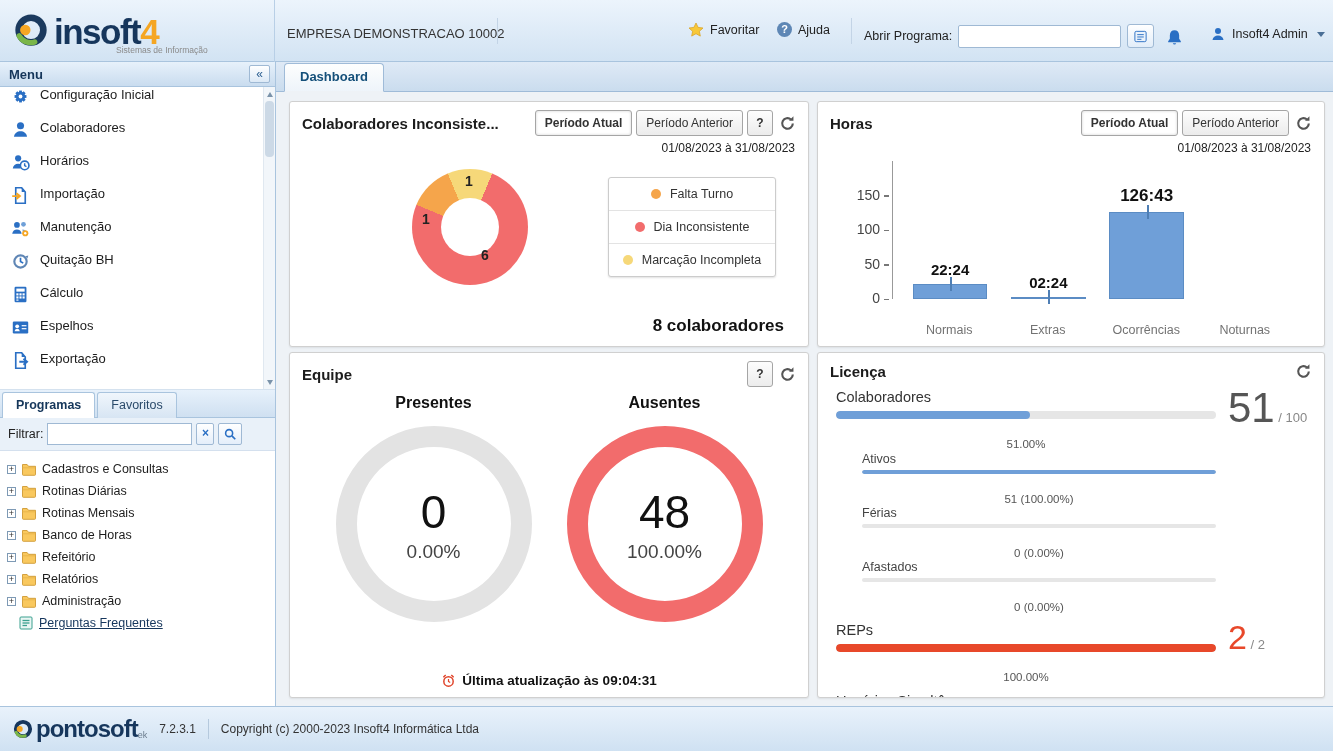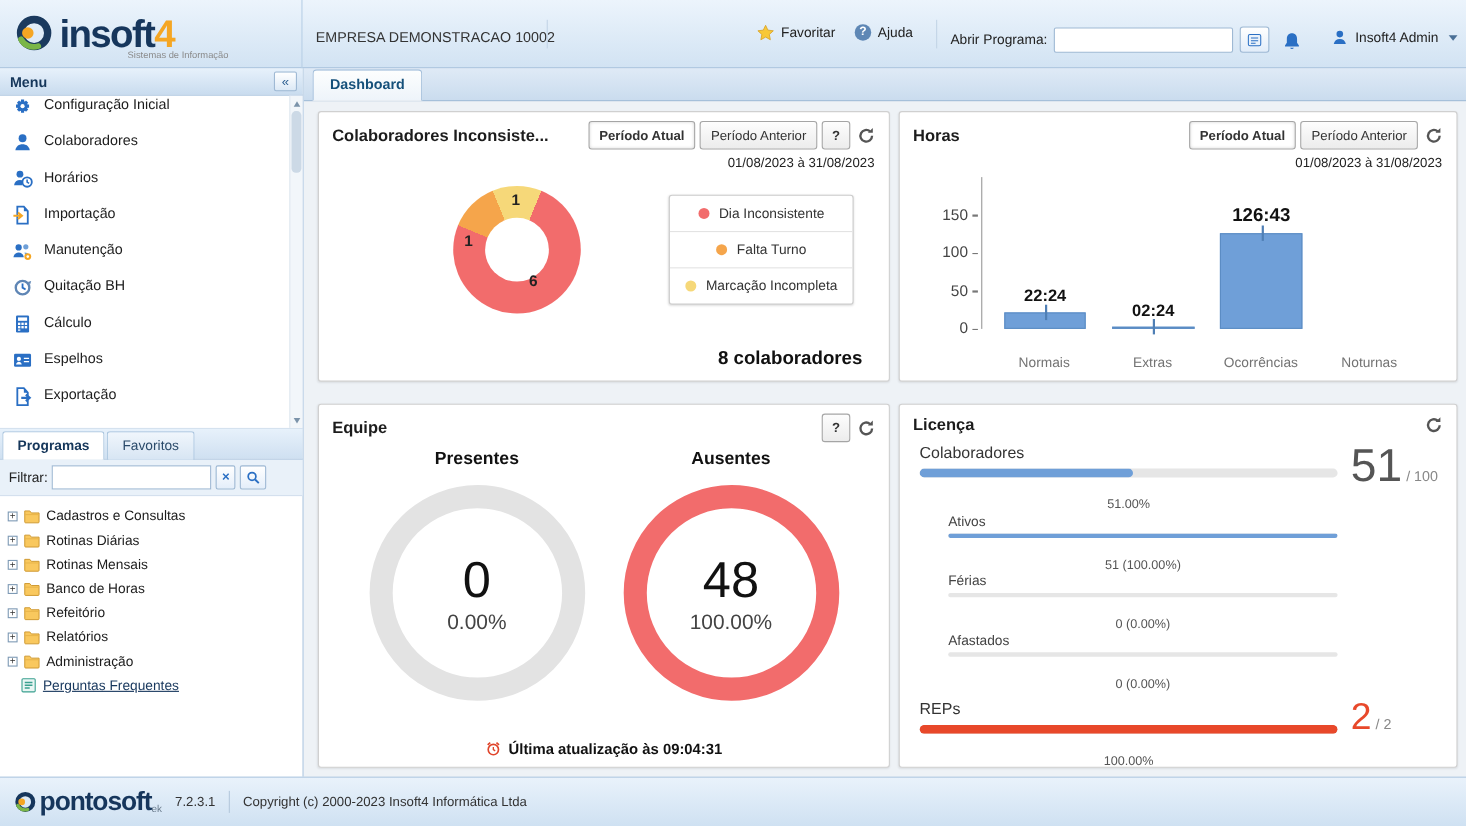--- a/index.html
+++ b/index.html
@@ -55,21 +55,21 @@
   .expander { width:9px; height:9px; border:1px solid #7e9ab5; background:#fff; font-size:9px; line-height:7px; text-align:center; color:#333; margin-left:3px; flex:none; }
   .tree-row svg { width:16px; height:16px; flex:none; }
   .tree-label { font-size:12.5px; color:#1c1c1c; }
   .tree-link { padding-left:14px; }
   .tree-link .tree-label { text-decoration:underline; color:#16365c; }
 
   
   .main { position:absolute; left:276px; top:62px; right:0; bottom:45px; background:#eef2f6; }
   .main-tabbar { height:30px; background:linear-gradient(#dfeaf6,#cadcee); border-bottom:1px solid #9fbbd8; padding:5px 0 0 8px; display:flex; align-items:flex-end; }
   .main-tab { padding:5px 15px 7px; background:linear-gradient(#fdfefe,#eef4fa); border:1px solid #9fbbd8; border-bottom:1px solid #eef2f6; border-radius:4px 4px 0 0; font-weight:bold; color:#15507a; font-size:13px; margin-bottom:-1px; cursor:pointer; }
-  .content { position:absolute; top:30px; left:0; right:0; bottom:0; padding:9px 8px 8px 13px; display:grid; grid-template-columns:520px 1fr; grid-template-rows:246px 1fr; gap:20px 8px; }
+  .content { position:absolute; top:30px; left:0; right:0; bottom:0; padding:9px 8px 8px 13px; display:grid; grid-template-columns:520px 1fr; grid-template-rows:246px 1fr; gap:5px 8px; }
   .panel { background:#fff; border:1px solid #d0d0d0; border-radius:3px; box-shadow:0 1px 2px rgba(0,0,0,.08); position:relative; overflow:hidden; }
   .panel-header { display:flex; align-items:center; padding:8px 10px 3px 12px; gap:4px; }
   .panel-title { font-weight:bold; font-size:15px; color:#1c1c1c; flex:1; }
   .btn { border:1px solid #a5a5a5; border-radius:3px; background:linear-gradient(#fdfdfd,#ececec); font-size:12px; padding:5px 9px; cursor:pointer; color:#333; font-family:inherit; }
   .btn.active { background:#fff; font-weight:bold; box-shadow:inset 0 0 3px rgba(0,0,0,.18); }
   .btn-help { width:26px; font-weight:bold; padding:5px 0; text-align:center; }
   .period-date { text-align:right; font-size:12px; color:#222; padding:2px 13px 0; }
 
   
   .p1-body { display:flex; align-items:center; padding:6px 26px 0 42px; }
@@ -458,26 +458,26 @@
       <div class="period-date">01/08/2023 à 31/08/2023</div>
       <div class="p1-body">
         <div class="donut-wrap">
           <div class="donut" style="background: conic-gradient(from -22.5deg, rgb(246, 216, 121) 0deg, rgb(246, 216, 121) 45deg, rgb(242, 108, 108) 45deg, rgb(242, 108, 108) 315deg, rgb(245, 165, 75) 315deg, rgb(245, 165, 75) 360deg);"></div>
           <span class="slice-num sn-yellow">1</span>
           <span class="slice-num sn-orange">1</span>
           <span class="slice-num sn-red">6</span>
         </div>
         <div class="legend">
           <div class="legend-row">
+            <span class="legend-dot" style="background-color: rgb(245, 165, 75);"></span>
+            <span class="legend-label">Falta Turno</span>
+          </div>
+          <div class="legend-row">
             <span class="legend-dot" style="background-color: rgb(242, 108, 108);"></span>
             <span class="legend-label">Dia Inconsistente</span>
-          </div>
-          <div class="legend-row">
-            <span class="legend-dot" style="background-color: rgb(245, 165, 75);"></span>
-            <span class="legend-label">Falta Turno</span>
           </div>
           <div class="legend-row">
             <span class="legend-dot" style="background-color: rgb(246, 216, 121);"></span>
             <span class="legend-label">Marcação Incompleta</span>
           </div>
         </div>
       </div>
       <div class="p1-total">8 colaboradores</div>
     </div>
 

